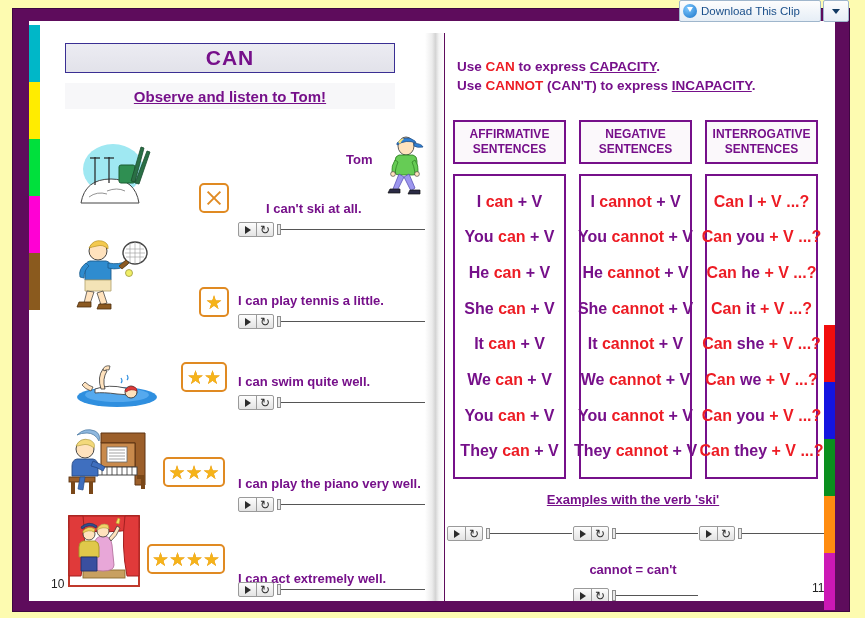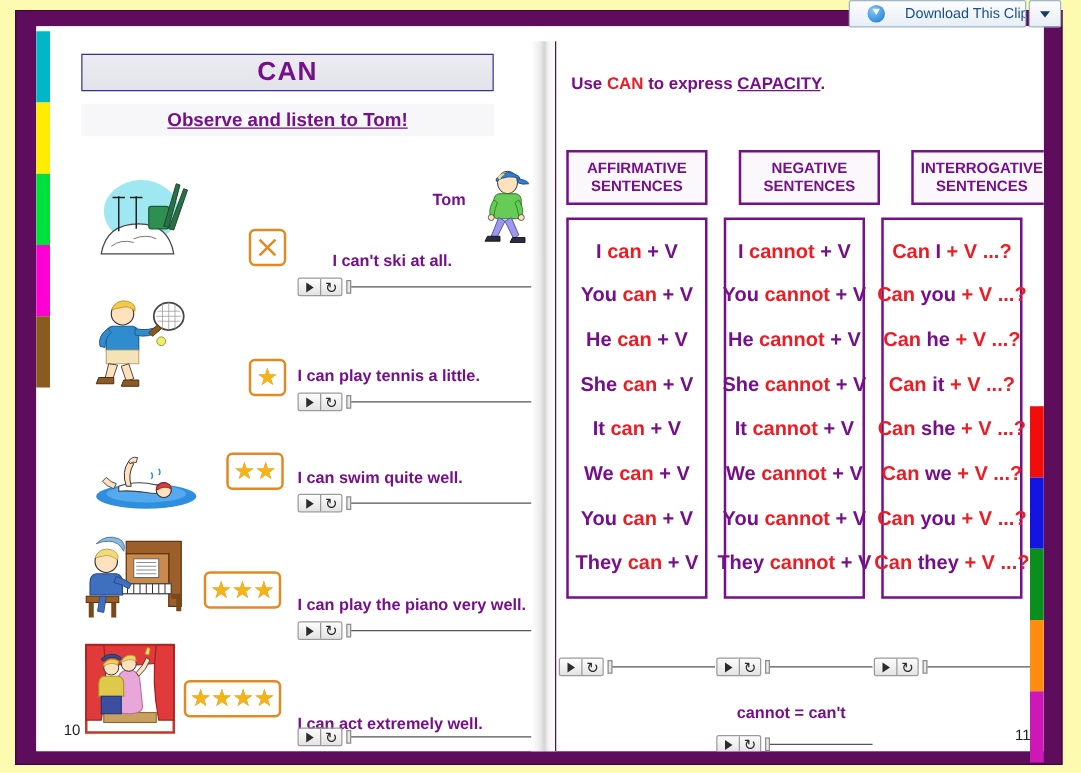--- a/index.html
+++ b/index.html
@@ -18,22 +18,22 @@
     position: absolute; top: 0px; left: 679px;
     width: 170px; height: 22px;
     display: flex; align-items: stretch;
     z-index: 60;
   }
   #download-btn {
     flex: 1;
     background: linear-gradient(#fdfdfd, #e6eef6);
     border: 1px solid #9fb6cc;
     border-radius: 2px;
-    display: flex; align-items: center; gap: 16px;
-    padding-left: 14px;
+    display: flex; align-items: center; gap: 4px;
+    padding-left: 3px;
     font-size: 11.5px; color: #1a4f8a;
     white-space: nowrap; overflow: hidden;
   }
   #dl-icon {
     width: 14px; height: 14px; border-radius: 50%;
     background: radial-gradient(circle at 35% 30%, #7ec8ff, #1a74c8);
     position: relative; flex: none;
   }
   #dl-icon::after {
     content: ""; position: absolute; left: 4px; top: 3px;
@@ -165,21 +165,21 @@
 
   
   .pageno { position: absolute; font-size: 12px; color: #222; }
 
   
   #intro { position: absolute; left: 26px; top: 38px; }
   .intro-line { font-size: 13.5px; font-weight: bold; color: #76108a; margin-bottom: 4px; white-space: nowrap; }
   .red { color: #ed1c24; }
   .u { text-decoration: underline; }
 
-  #headers { position: absolute; left: 22px; top: 99px; display: flex; gap: 25px; justify-content: center; }
+  #headers { position: absolute; left: 22px; top: 99px; display: flex; gap: 13px; justify-content: center; }
   .hdr {
     width: 113px; height: 44px;
     border: 2px solid #76108a; background: #fbf8fb;
     display: flex; flex-direction: column; align-items: center; justify-content: center;
     font-size: 12px; font-weight: bold; color: #76108a; line-height: 15px;
     text-align: center;
   }
   #columns { position: absolute; left: 22px; top: 153px; display: flex; gap: 13px; }
   .col {
     width: 113px; height: 305px;
@@ -452,20 +452,23 @@
 
         <span class="pageno" style="left:22px; top:556px;">10</span>
       </div>
 
       <div class="page" id="page-right">
 
         <div id="intro">
           <div class="intro-line">
             <span>Use </span><span class="red">CAN</span><span> to express </span><span class="u">CAPACITY</span><span>.</span>
           </div>
+          <div class="intro-line">
+            <span>Use </span><span class="red">CANNOT</span><span> (CAN'T) to express </span><span class="u">INCAPACITY</span><span>.</span>
+          </div>
         </div>
 
         <div id="headers">
           <div class="hdr">
             <span>AFFIRMATIVE</span>
             <span>SENTENCES</span>
           </div>
           <div class="hdr">
             <span>NEGATIVE</span>
             <span>SENTENCES</span>
@@ -502,20 +505,21 @@
               <div class="cell"><span class="red">Can </span><span>you</span><span class="red"> + V ...?</span></div>
               <div class="cell"><span class="red">Can </span><span>he</span><span class="red"> + V ...?</span></div>
               <div class="cell"><span class="red">Can </span><span>it</span><span class="red"> + V ...?</span></div>
               <div class="cell"><span class="red">Can </span><span>she</span><span class="red"> + V ...?</span></div>
               <div class="cell"><span class="red">Can </span><span>we</span><span class="red"> + V ...?</span></div>
               <div class="cell"><span class="red">Can </span><span>you</span><span class="red"> + V ...?</span></div>
               <div class="cell"><span class="red">Can </span><span>they</span><span class="red"> + V ...?</span></div>
             </div>
         </div>
 
+        <div id="examples-title">Examples with the verb 'ski'</div>
 
         <div class="player" style="left:16px; top:505px;">
           <div class="pbtns">
             <div class="pbtn">
                 <span class="tri"></span>
               </div>
             <div class="pbtn">
                 <span class="rep">↻</span>
               </div>
           </div>

